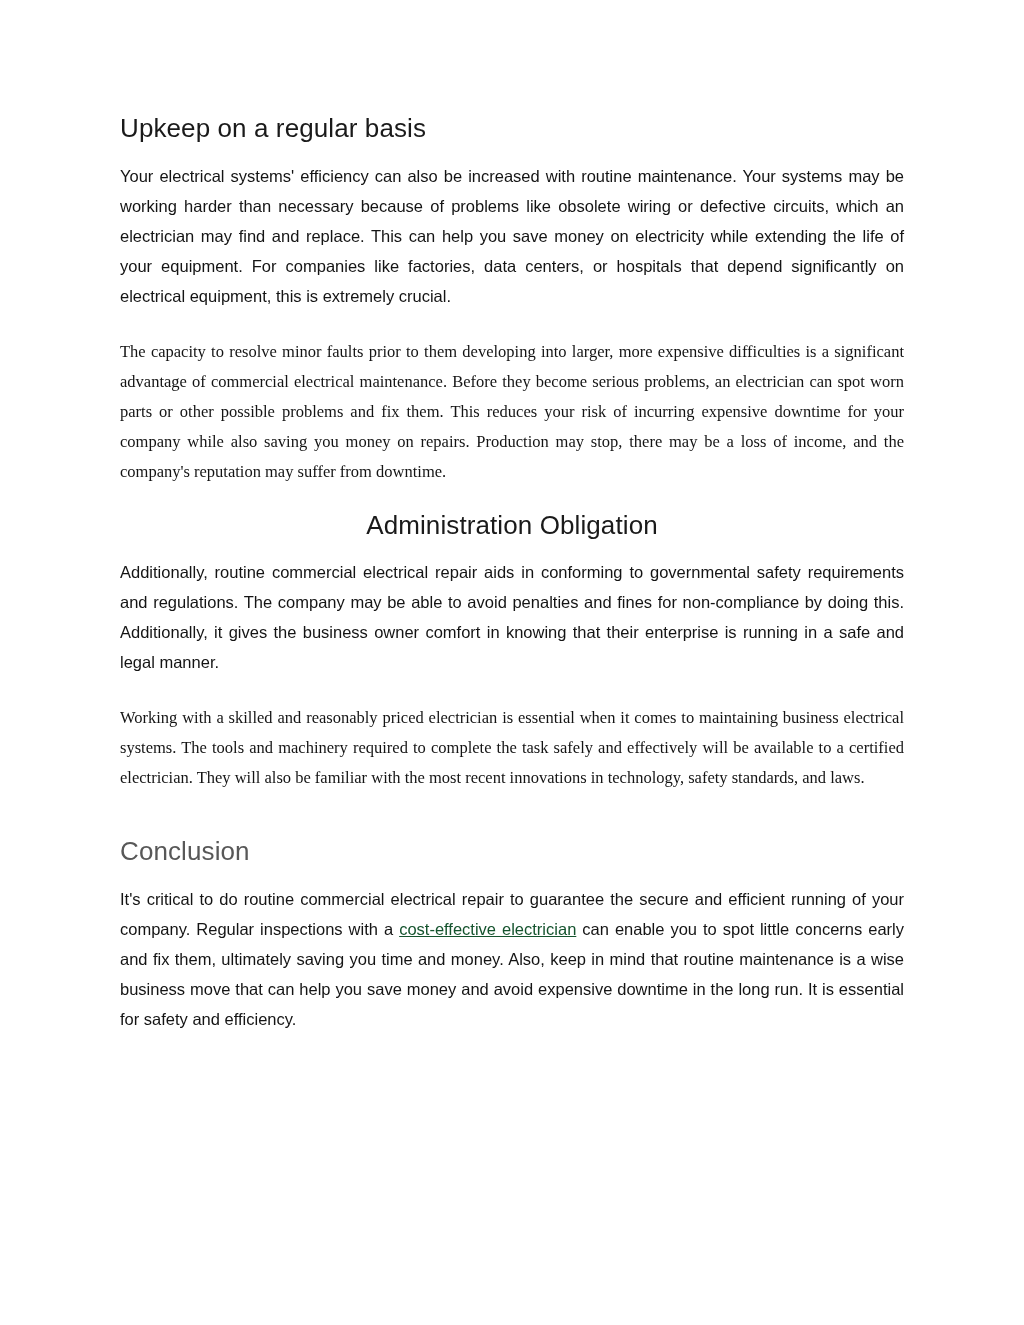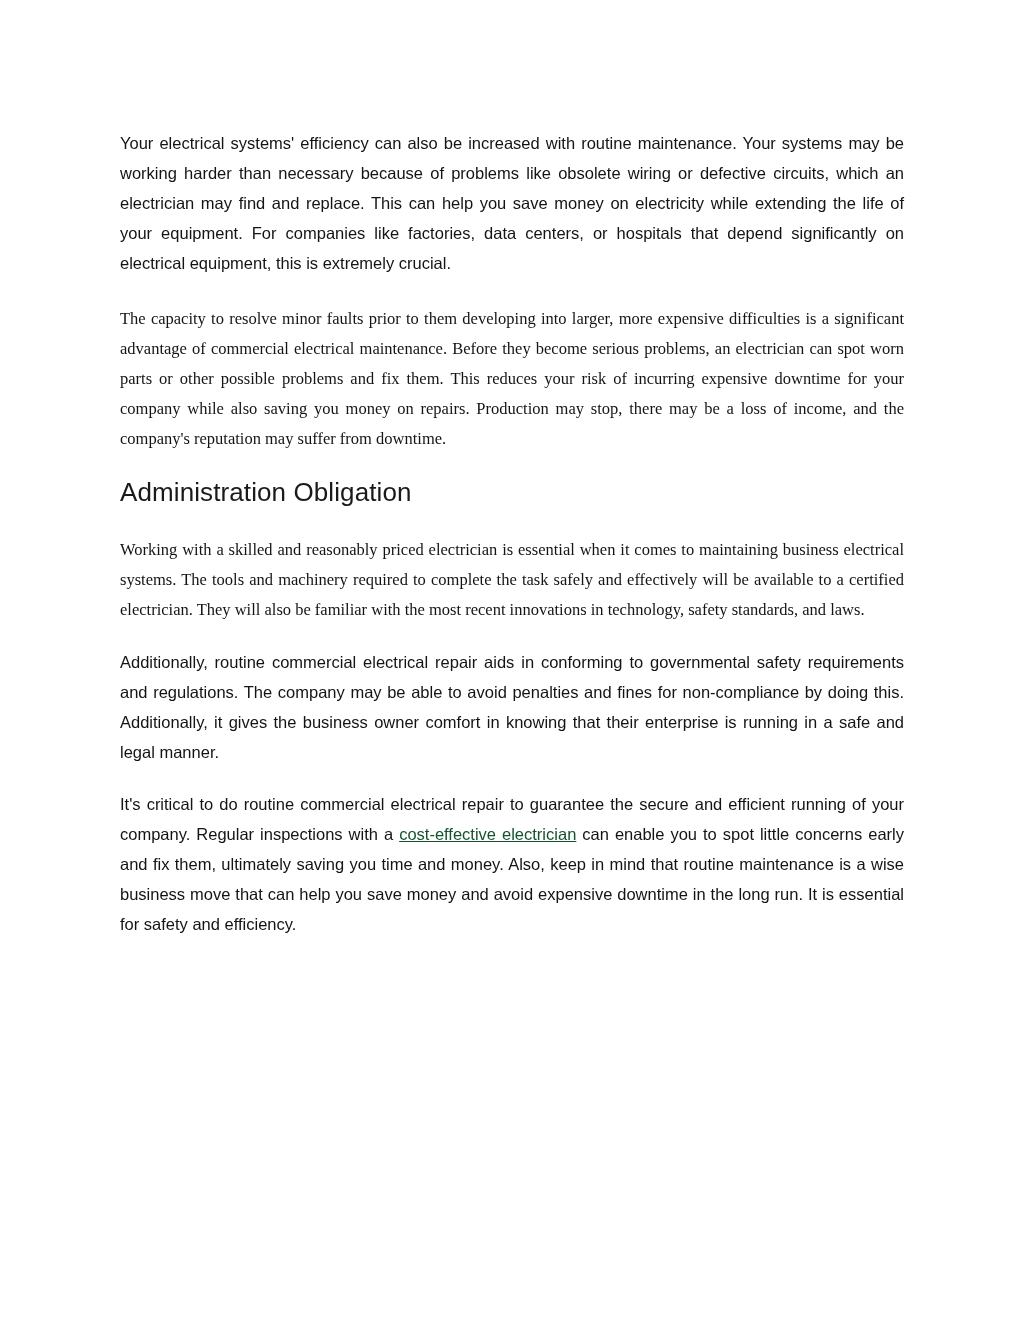--- a/index.html
+++ b/index.html
@@ -38,20 +38,21 @@
   }
   h1.section-title.conclusion {
     color: #585858;
     font-size: 26px;
     margin-top: 42px;
     margin-bottom: 12px;
   }
   h1.section-title.admin {
     margin-top: 20px;
     margin-bottom: 14px;
+    text-align: center;
   }
   p.body-text {
     font-size: 16.5px;
     line-height: 30px;
     text-align: justify;
     margin: 16px 0 22px 0;
     color: #141414;
     hyphens: none;
   }
   p.body-text.gap {
@@ -65,30 +66,32 @@
     color: #14532d;
     text-decoration: underline;
   }
 </style>
 </head>
 <body>
 
 <div class="page">
   <div class="content">
 
+    <h1 class="section-title">Upkeep on a regular basis</h1>
 
     <p class="body-text">Your electrical systems' efficiency can also be increased with routine maintenance. Your systems may be working harder than necessary because of problems like obsolete wiring or defective circuits, which an electrician may find and replace. This can help you save money on electricity while extending the life of your equipment. For companies like factories, data centers, or hospitals that depend significantly on electrical equipment, this is extremely crucial.</p>
 
     <p class="body-text gap">The capacity to resolve minor faults prior to them developing into larger, more expensive difficulties is a significant advantage of commercial electrical maintenance. Before they become serious problems, an electrician can spot worn parts or other possible problems and fix them. This reduces your risk of incurring expensive downtime for your company while also saving you money on repairs. Production may stop, there may be a loss of income, and the company's reputation may suffer from downtime.</p>
 
     <h1 class="section-title admin">Administration Obligation</h1>
 
+    <p class="body-text">Additionally, routine commercial electrical repair aids in conforming to governmental safety requirements and regulations. The company may be able to avoid penalties and fines for non-compliance by doing this. Additionally, it gives the business owner comfort in knowing that their enterprise is running in a safe and legal manner.</p>
+
     <p class="body-text gap">Working with a skilled and reasonably priced electrician is essential when it comes to maintaining business electrical systems. The tools and machinery required to complete the task safely and effectively will be available to a certified electrician. They will also be familiar with the most recent innovations in technology, safety standards, and laws.</p>
 
-    <p class="body-text">Additionally, routine commercial electrical repair aids in conforming to governmental safety requirements and regulations. The company may be able to avoid penalties and fines for non-compliance by doing this. Additionally, it gives the business owner comfort in knowing that their enterprise is running in a safe and legal manner.</p>
-
+    <h1 class="section-title conclusion">Conclusion</h1>
 
     <p class="body-text">
       <span>It's critical to do routine commercial electrical repair to guarantee the secure and efficient running of your company. Regular inspections with a </span><a class="inline-link" href="#">cost-effective electrician</a><span> can enable you to spot little concerns early and fix them, ultimately saving you time and money. Also, keep in mind that routine maintenance is a wise business move that can help you save money and avoid expensive downtime in the long run. It is essential for safety and efficiency.</span>
     </p>
 
   </div>
 </div>
 
 </body></html>

